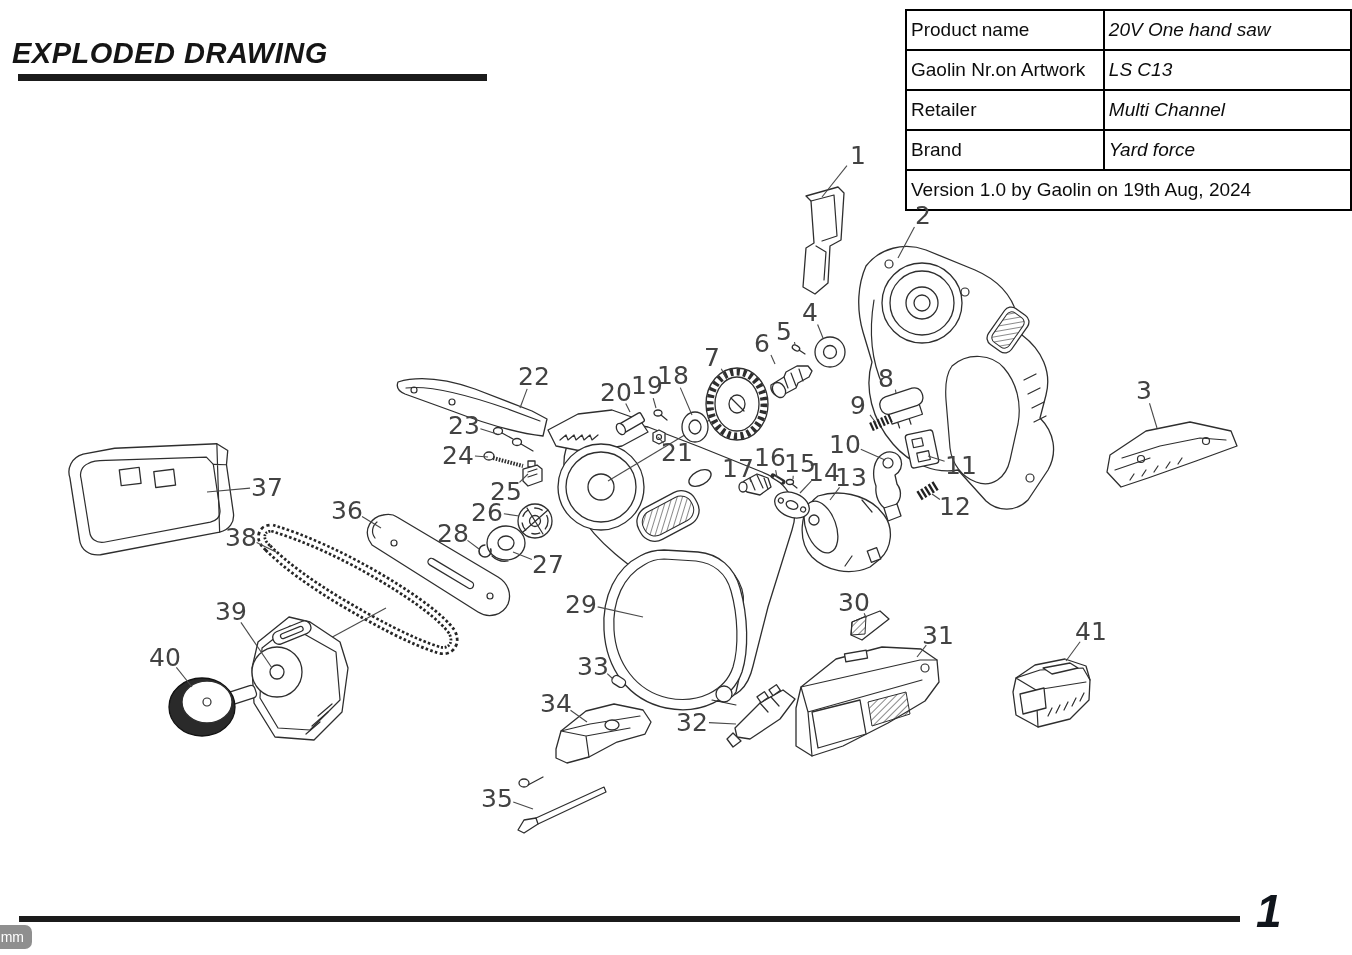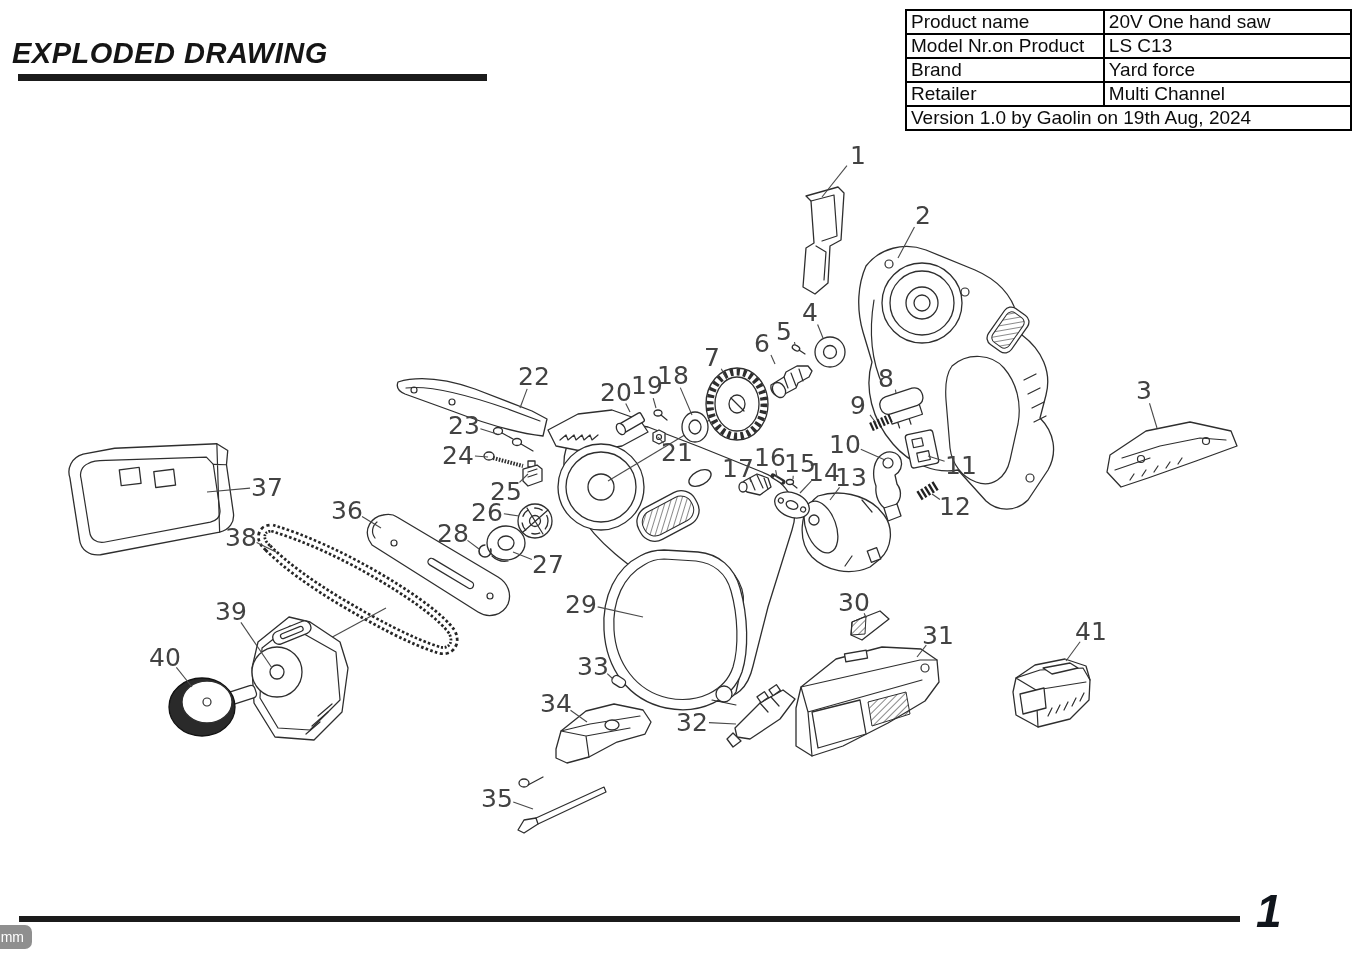--- a/index.html
+++ b/index.html
@@ -3,23 +3,23 @@
 <meta charset="utf-8">
 <style>
   html,body{margin:0;padding:0;background:#fff;width:1352px;height:955px;overflow:hidden;
     font-family:"Liberation Sans",sans-serif;position:relative;}
   .page{position:absolute;inset:0;width:1352px;height:955px;background:#fff;}
   .title{position:absolute;left:12px;top:18px;font-family:"Liberation Sans",sans-serif;
     font-style:italic;font-weight:700;font-size:29px;letter-spacing:.5px;color:#151515;white-space:nowrap;text-align:center;}
   .title-underline{position:absolute;left:18px;top:74px;width:469px;height:7px;background:#1b1b1b;}
   .info-table{position:absolute;left:905px;top:9px;border-collapse:collapse;table-layout:fixed;
     font-size:19px;color:#0c0c0c;background:#fff;}
-  .info-table td{border:2px solid #000;height:20px;padding:0 4px;white-space:nowrap;line-height:22px;}
+  .info-table td{border:2px solid #000;height:20px;padding:8px 4px;white-space:nowrap;line-height:22px;}
   .info-table td.c1{width:188px;}
-  .info-table td.c2{width:238px;}
+  .info-table td.c2{width:238px;font-style:italic;}
   .bottom-bar{position:absolute;left:19px;top:916px;width:1221px;height:6px;background:#1b1b1b;}
   .page-number{position:absolute;left:1256px;top:884px;font-style:italic;font-weight:700;
     font-size:46px;color:#10151c;}
   .unit-badge{position:absolute;left:-14px;top:925px;width:46px;height:24px;background:#8f8f8f;
     border-radius:7px;color:#fff;font-size:14px;display:flex;align-items:center;
     justify-content:flex-end;padding-right:8px;box-sizing:border-box;}
   svg.drawing{position:absolute;left:0;top:0;width:1352px;height:955px;}
   .fw{fill:#fff;stroke:#2e2e2e;stroke-width:1.3;stroke-linejoin:round;}
   .ln{fill:none;stroke:#2e2e2e;stroke-width:1.2;stroke-linejoin:round;stroke-linecap:round;}
   .leader{stroke:#4a4a4a;stroke-width:1.1;}
@@ -34,30 +34,30 @@
   <h1 class="title">EXPLODED DRAWING</h1>
   <div class="title-underline"></div>
 
   <table class="info-table">
     <tbody>
         <tr>
       <td class="c1">Product name</td>
       <td class="c2">20V One hand saw</td>
     </tr>
     <tr>
-      <td class="c1">Model Nr.on Product</td>
+      <td class="c1">Gaolin Nr.on Artwork</td>
       <td class="c2">LS  C13</td>
+    </tr>
+    <tr>
+      <td class="c1">Retailer</td>
+      <td class="c2">Multi Channel</td>
     </tr>
     <tr>
       <td class="c1">Brand</td>
       <td class="c2">Yard force</td>
-    </tr>
-    <tr>
-      <td class="c1">Retailer</td>
-      <td class="c2">Multi Channel</td>
     </tr>
     <tr>
       <td colspan="2">Version 1.0 by Gaolin on 19th Aug, 2024</td>
     </tr>
   </tbody>
     </table>
 
   <svg class="drawing" viewBox="0 0 1352 955">
     <defs>
       <pattern id="hatch" width="5" height="5" patternUnits="userSpaceOnUse" patternTransform="rotate(45)">

